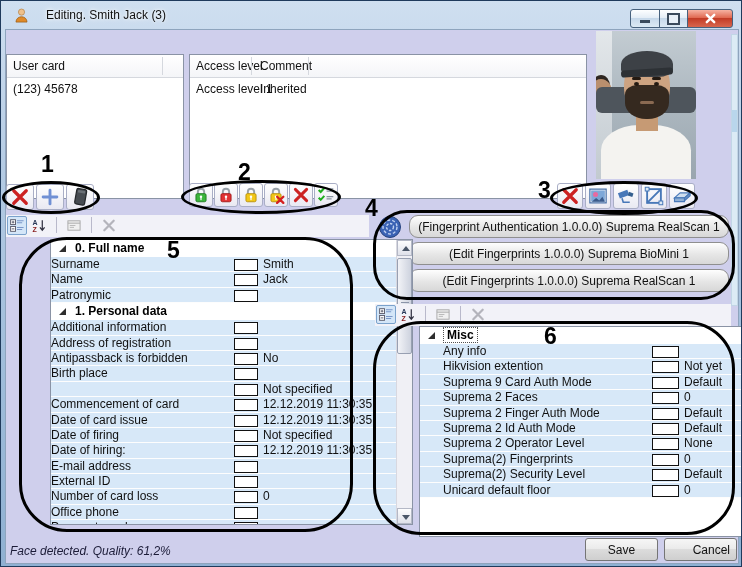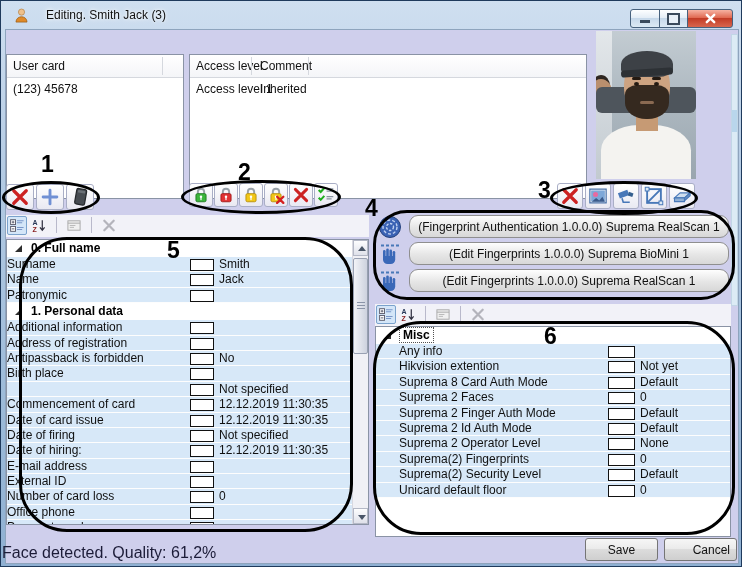--- a/index.html
+++ b/index.html
@@ -30,21 +30,21 @@
   .ic svg{width:100%;height:100%;display:block;}
 
   
   .pg-toolbar{position:absolute;height:22px;background:#f2f2f8;}
   .tb-btn{position:relative;display:inline-block;vertical-align:top;width:20px;height:19px;margin:1px 1px 0 1px;border:1px solid transparent;background:transparent;padding:1px;box-sizing:border-box;cursor:pointer;}
   .tb-btn.pressed{background:#d4e6f8;border-color:#7aa2cc;border-radius:2px;}
   .tb-btn.disabled{cursor:default;}
   .tb-sep{display:inline-block;vertical-align:top;width:1px;height:16px;margin:2px 6px 0 6px;background:#b9b9cb;}
 
   
-  .grid{position:absolute;background:#fff;border:1px solid #8a93a5;box-sizing:border-box;overflow:hidden;}
+  .grid{position:absolute;background:#fff;border:1px solid #8a93a5;box-sizing:border-box;overflow:hidden;margin-left:44px;}
   .grow{position:relative;box-sizing:border-box;}
   .gcat{height:17px;line-height:16px;background:#fff;font-weight:bold;font-size:12px;color:#000;border-bottom:1px solid #fff;}
   .gfield{height:15.4px;line-height:15px;background:#d7e8f8;border-bottom:1px solid #fdfdfd;font-size:12px;color:#101010;}
   .tri{display:inline-block;width:0;height:0;border-bottom:7px solid #2e2e2e;border-left:7px solid transparent;margin:4px 5px 0 8px;}
   .glabel{margin-left:4px;}
   .glabel.focused{outline:1px dotted #505050;padding:0 3px;}
   .flabel{display:inline-block;}
   .fcb{position:absolute;top:2px;height:10px;background:#fff;border:1px solid #111;}
   .fvalue{position:absolute;top:0;}
   .grid-left .grow{width:345px;}
@@ -89,21 +89,21 @@
   .ph-cap{position:absolute;left:25px;top:20px;width:52px;height:26px;background:#3d4146;border-radius:50% 50% 30% 30%;}
   .ph-capband{position:absolute;left:25px;top:38px;width:52px;height:7px;background:#2d3135;border-radius:3px;transform:rotate(-4deg);}
   .ph-eye{position:absolute;width:5px;height:4px;background:#241a12;border-radius:50%;}
   .ph-brow{position:absolute;width:9px;height:3px;background:#241a12;border-radius:2px;}
 
   
   .ann{position:absolute;border:3px solid #000;pointer-events:none;z-index:40;box-sizing:border-box;background:transparent;}
   .ann-num{position:absolute;z-index:41;font-size:23px;font-weight:bold;color:#000;pointer-events:none;line-height:1;}
 
   
-  .status-text{position:absolute;left:1px;top:543px;font-size:16px;color:#1c1c38;}
+  .status-text{position:absolute;left:9px;top:543px;font-size:12px;color:#1c1c38;font-style:italic;}
   .pushbtn{position:absolute;top:537px;width:73px;height:23px;box-sizing:border-box;border:1px solid #757575;border-radius:3px;
     background:linear-gradient(180deg,#f6f6f6,#ebebeb 45%,#dcdcdc 50%,#cfcfcf);font-size:12px;color:#111;text-align:center;line-height:21px;cursor:pointer;font-family:inherit;}
 </style>
 </head>
 <body>
 
 <div class="window">
   <div class="content-bg"></div>
 
   <span class="titlebar-icon ic">
@@ -428,21 +428,21 @@
           </svg>
         </span></button><span class="tb-sep"></span><button class="tb-btn disabled"><span class="ic">
           <svg viewBox="0 0 16 16">
             <path d="M3 3l10 10M13 3L3 13" stroke="#b4b4bc" stroke-width="2.4" stroke-linecap="round"></path>
           </svg>
         </span></button></div>
   <div class="grid grid-right" style="left:374px;top:325px;width:356px;height:211px;">
       <div class="grow gcat"><span class="tri"></span><span class="glabel focused">Misc</span></div>
       <div class="grow gfield"><span class="flabel">Any info</span><span class="fcb"></span><span class="fvalue"></span></div>
       <div class="grow gfield"><span class="flabel">Hikvision extention</span><span class="fcb"></span><span class="fvalue">Not yet configured</span></div>
-      <div class="grow gfield"><span class="flabel">Suprema 8 Card Auth Mode</span><span class="fcb"></span><span class="fvalue">Default</span></div>
+      <div class="grow gfield"><span class="flabel">Suprema 9 Card Auth Mode</span><span class="fcb"></span><span class="fvalue">Default</span></div>
       <div class="grow gfield"><span class="flabel">Suprema 2 Faces</span><span class="fcb"></span><span class="fvalue">0</span></div>
       <div class="grow gfield"><span class="flabel">Suprema 2 Finger Auth Mode</span><span class="fcb"></span><span class="fvalue">Default</span></div>
       <div class="grow gfield"><span class="flabel">Suprema 2 Id Auth Mode</span><span class="fcb"></span><span class="fvalue">Default</span></div>
       <div class="grow gfield"><span class="flabel">Suprema 2 Operator Level</span><span class="fcb"></span><span class="fvalue">None</span></div>
       <div class="grow gfield"><span class="flabel">Suprema(2) Fingerprints</span><span class="fcb"></span><span class="fvalue">0</span></div>
       <div class="grow gfield"><span class="flabel">Suprema(2) Security Level</span><span class="fcb"></span><span class="fvalue">Default</span></div>
       <div class="grow gfield"><span class="flabel">Unicard default floor</span><span class="fcb"></span><span class="fvalue">0</span></div>
     </div>
 
   <div class="status-text">Face detected. Quality: 61,2%</div>

